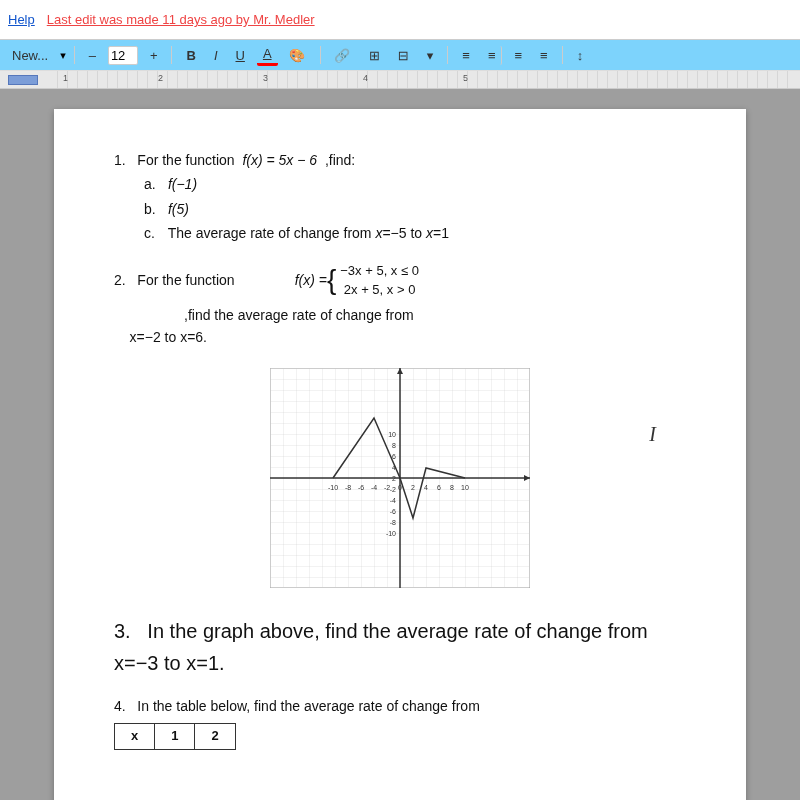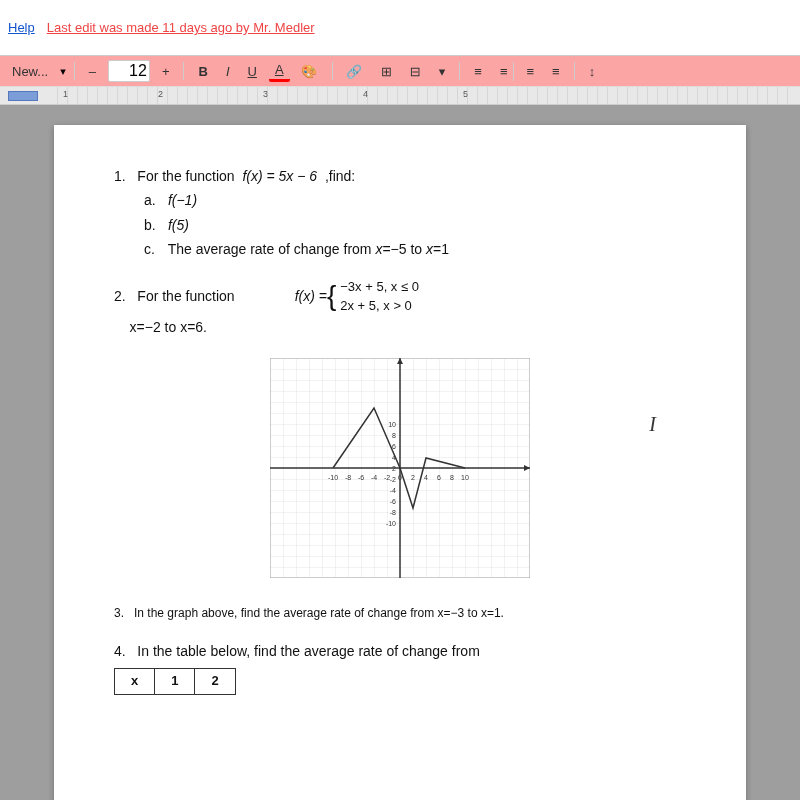--- a/index.html
+++ b/index.html
@@ -7,29 +7,29 @@
       font-family: Arial, sans-serif;
       background: #f0f0f0;
       width: 800px;
       height: 800px;
       overflow: hidden;
     }
 
     .top-bar {
       background: #fff;
       border-bottom: 1px solid #ccc;
-      padding: 20px 8px;
+      padding: 12px 8px;
       display: flex;
       align-items: center;
       gap: 12px;
       font-size: 13px;
     }
 
     .toolbar {
-      background: #fca5a5;
+      background: #7dd3fc;
       border-bottom: 1px solid #ddd;
       padding: 4px 6px;
       display: flex;
       align-items: center;
       gap: 6px;
       font-size: 13px;
     }
     .toolbar-btn {
       padding: 2px 6px;
       border: none;
@@ -42,25 +42,25 @@
     .toolbar-btn.bold { font-weight: bold; }
     .toolbar-btn.italic { font-style: italic; }
     .toolbar-btn.underline { text-decoration: underline; }
     .toolbar-sep {
       width: 1px;
       height: 18px;
       background: #ccc;
       margin: 0 2px;
     }
     .font-size-box {
-      width: 42px;
-      text-align: right;
+      width: 30px;
+      text-align: left;
       border: 1px solid #ccc;
       border-radius: 2px;
-      font-size: 16px;
+      font-size: 13px;
       padding: 1px 2px;
     }
 
     .ruler {
       background: #e8e8e8;
       height: 18px;
       border-bottom: 1px solid #ccc;
       display: flex;
       align-items: center;
       padding: 0 8px;
@@ -107,20 +107,21 @@
       margin-right: 4px;
     }
     .piecewise-cases {
       display: inline-flex;
       flex-direction: column;
       vertical-align: middle;
       font-size: 13px;
     }
     .piecewise-cases span {
       line-height: 1.5;
+      text-align: center;
     }
 
     .graph-container {
       margin: 20px auto;
       width: 260px;
       position: relative;
     }
     .graph-svg {
       width: 260px;
       height: 220px;
@@ -131,21 +132,21 @@
       right: 20px;
       top: 230px;
       font-size: 18px;
       color: #333;
       font-style: italic;
       font-family: serif;
     }
 
     .problem-3 {
       margin-top: 9px;
-      font-size: 12px;
+      font-size: 20px;
     }
     .problem-4 {
       margin-top: 6px;
       font-size: 14px;
     }
 
     .table-below {
       border-collapse: collapse;
       margin-top: 4px;
     }
@@ -229,20 +230,23 @@
 
     <div class="problem" style="margin-top:10px;">
       <div style="display:flex; align-items:center; flex-wrap:wrap; gap:0;">
         <span>2.&nbsp;&nbsp; For the function</span>
         <span style="margin-left:60px; font-style:italic;">f(x) =</span>
         <span class="piecewise-brace">{</span>
         <div class="piecewise-cases">
           <span>−3x + 5, x ≤ 0</span>
           <span>2x + 5, x &gt; 0</span>
         </div>
+      </div>
+      <div style="margin-top:4px;">
+        <span>&nbsp;&nbsp;&nbsp;&nbsp;&nbsp;&nbsp;&nbsp;&nbsp;&nbsp;&nbsp;&nbsp;&nbsp;&nbsp;&nbsp;&nbsp;&nbsp;&nbsp;&nbsp;,find the average rate of change from</span>
       </div>
       <div>
         <span>&nbsp;&nbsp;&nbsp;&nbsp;x=−2 to x=6.</span>
       </div>
     </div>
 
     <div style="position:relative;">
       <div class="graph-container">
         <svg class="graph-svg" viewBox="0 0 260 220" xmlns="http://www.w3.org/2000/svg">
 

